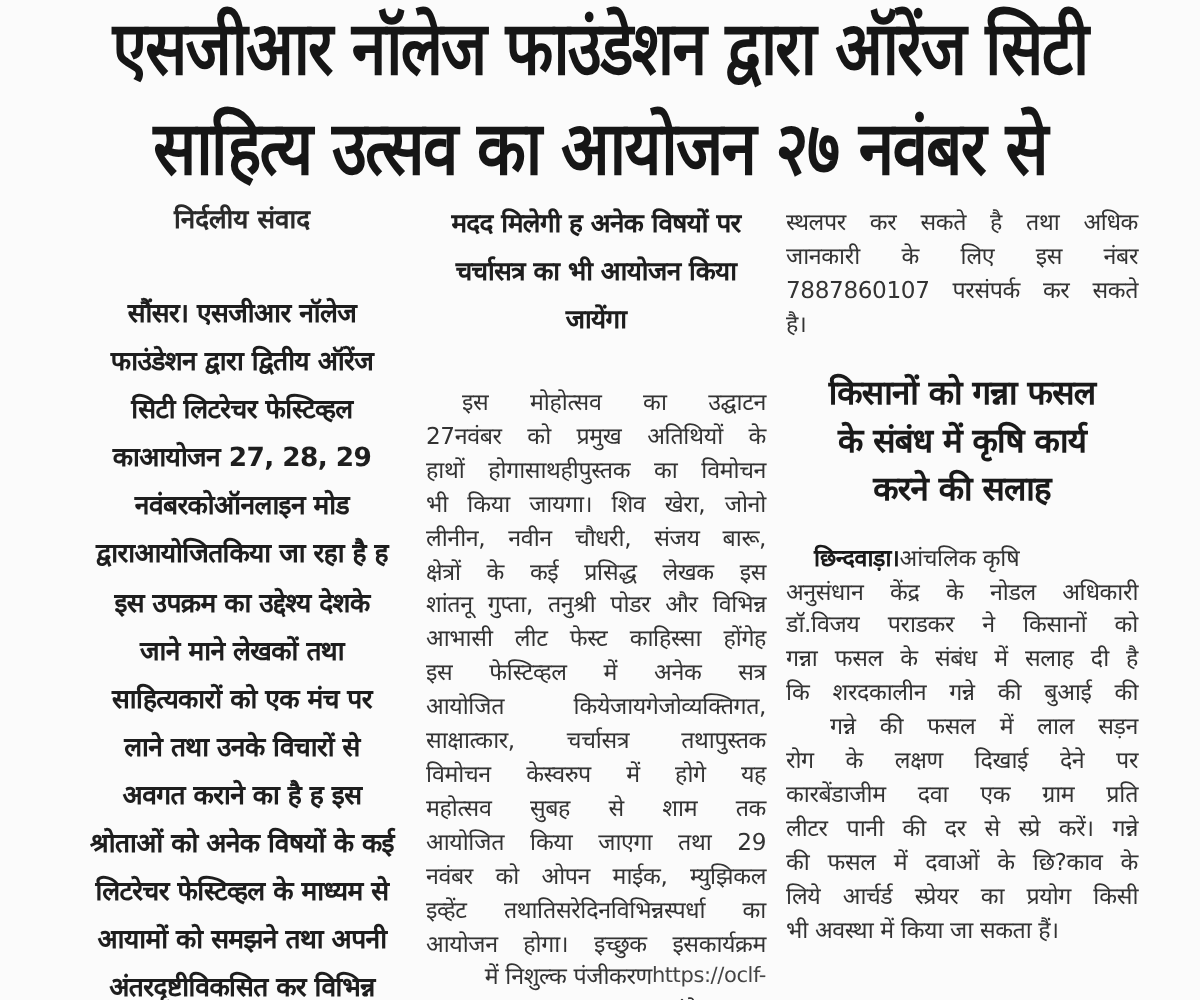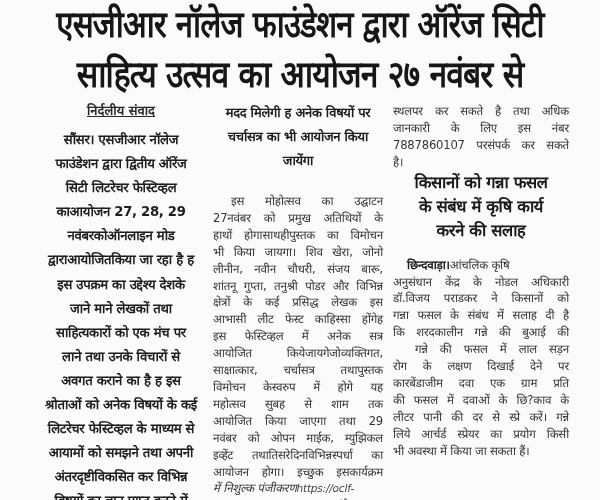--- a/index.html
+++ b/index.html
@@ -25,41 +25,41 @@
     font-size:37px; line-height:46px; letter-spacing:-1px;
     transform:scaleX(0.86); transform-origin:center;
   }
   .col { position:absolute; }
   .col-left { left:34px; top:101px; width:174px; }
   .col-mid { left:213px; top:101px; width:170px; }
   .col-right { left:393px; top:99px; width:176px; }
 
   .byline {
     text-align:center; font-weight:bold; font-size:13px;
-    line-height:20px; color:#2a2a2a; margin-bottom:7px;text-decoration:underline;
+    line-height:20px; color:#2a2a2a; margin-bottom:25px;
   }
   .bold-lines div {
     font-weight:bold; font-size:13.2px; line-height:24.1px;
     text-align:center; white-space:nowrap; color:#1e1e1e;
     letter-spacing:-0.3px;
   }
   .mid-head div {
     font-weight:bold; font-size:13px; line-height:24px;
     text-align:center; white-space:nowrap; color:#1e1e1e;
     letter-spacing:-0.3px;
   }
   .reg-lines div {
     font-size:11.6px; line-height:16.9px; white-space:nowrap;
     text-align:justify; text-align-last:justify; color:#333;
     letter-spacing:-0.2px;
   }
   .reg-lines div.last { text-align-last:left; }
   .reg-lines div.indent { padding-left:18px; }
   .sub-head {
-    margin-top:0; margin-bottom:14px;
+    margin-top:14px; margin-bottom:14px;
   }
   .sub-head div {
     font-weight:bold; font-size:16.5px; line-height:24px;
     text-align:center; white-space:nowrap; color:#1a1a1a;
     letter-spacing:-0.4px;
   }
   .dateline { font-weight:bold; color:#1a1a1a; }
   .url { font-size:10.5px; color:#444; }
 </style>
 </head>
@@ -97,33 +97,33 @@
     <div>मदद मिलेगी ह अनेक विषयों पर</div>
     <div>चर्चासत्र का भी आयोजन किया</div>
     <div>जायेंगा</div>
   </div>
   <div class="reg-lines" style="margin-top:20px;">
     <div class="indent">इस मोहोत्सव का उद्घाटन</div>
     <div>27नवंबर को प्रमुख अतिथियों के</div>
     <div>हाथों होगासाथहीपुस्तक का विमोचन</div>
     <div>भी किया जायगा। शिव खेरा, जोनो</div>
     <div>लीनीन, नवीन चौधरी, संजय बारू,</div>
+    <div>क्षेत्रों के कई प्रसिद्ध लेखक इस</div>
     <div>शांतनू गुप्ता, तनुश्री पोडर और विभिन्न</div>
-    <div>क्षेत्रों के कई प्रसिद्ध लेखक इस</div>
     <div>आभासी लीट फेस्ट काहिस्सा होंगेह</div>
     <div>इस फेस्टिव्हल में अनेक सत्र</div>
     <div>आयोजित कियेजायगेजोव्यक्तिगत,</div>
     <div>साक्षात्कार, चर्चासत्र तथापुस्तक</div>
     <div>विमोचन केस्वरुप में होगे यह</div>
     <div>महोत्सव सुबह से शाम तक</div>
     <div>आयोजित किया जाएगा तथा 29</div>
     <div>नवंबर को ओपन माईक, म्युझिकल</div>
     <div>इव्हेंट तथातिसरेदिनविभिन्नस्पर्धा का</div>
     <div>आयोजन होगा। इच्छुक इसकार्यक्रम</div>
-    <div style="display:flex; justify-content:flex-start; text-align-last:auto;font-style:italic;">
+    <div style="display:flex; justify-content:flex-end; text-align-last:auto;">
       <span>में निशुल्क पंजीकरण</span>
       <span class="url">https://oclf-</span>
     </div>
     <div style="display:flex; text-align-last:auto;">
       <span class="url">nagpur.com/registration</span>
       <span>संकेत</span>
     </div>
   </div>
 </div>
 
@@ -146,18 +146,18 @@
       <span class="dateline">छिन्दवाड़ा।</span>
       <span>आंचलिक कृषि</span>
     </div>
     <div>अनुसंधान केंद्र के नोडल अधिकारी</div>
     <div>डॉ.विजय पराडकर ने किसानों को</div>
     <div>गन्ना फसल के संबंध में सलाह दी है</div>
     <div>कि शरदकालीन गन्ने की बुआई की</div>
     <div class="indent" style="padding-left:22px;">गन्ने की फसल में लाल सड़न</div>
     <div>रोग के लक्षण दिखाई देने पर</div>
     <div>कारबेंडाजीम दवा एक ग्राम प्रति</div>
+    <div>लीटर पानी की दर से स्प्रे करें। गन्ने</div>
     <div>की फसल में दवाओं के छि?काव के</div>
-    <div>लीटर पानी की दर से स्प्रे करें। गन्ने</div>
     <div>लिये आर्चर्ड स्प्रेयर का प्रयोग किसी</div>
     <div class="last">भी अवस्था में किया जा सकता हैं।</div>
   </div>
 </div>
 
 </body></html>

